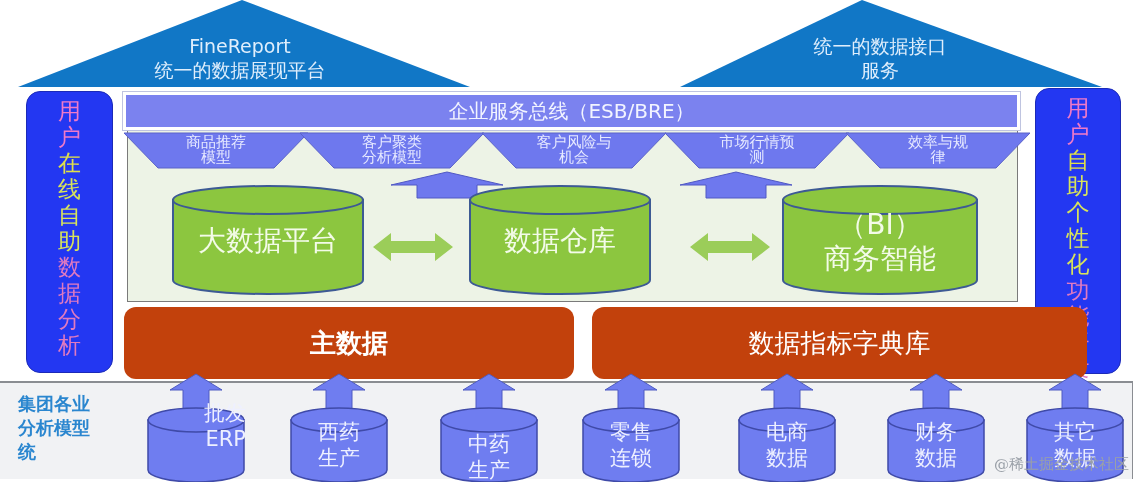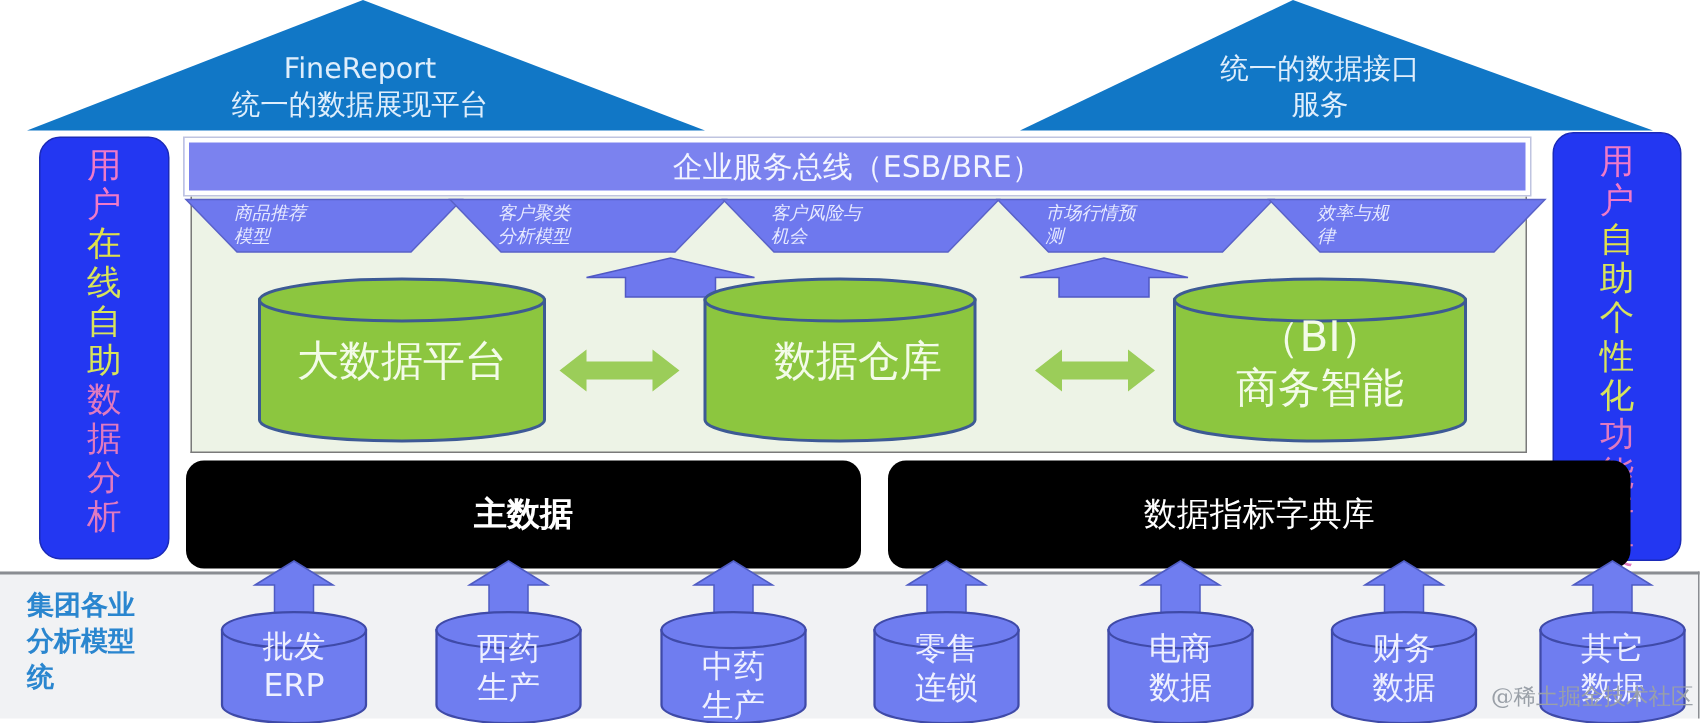--- a/index.html
+++ b/index.html
@@ -3,23 +3,23 @@
 <meta charset="utf-8">
 <style>
   html,body{margin:0;padding:0;background:#ffffff;}
   body{width:1137px;height:482px;position:relative;overflow:hidden;font-family:"DejaVu Sans","Liberation Sans",sans-serif;}
   svg.layer{position:absolute;left:0;top:0;}
   .roof-text{position:absolute;color:#dfeefc;text-align:center;font-size:19px;line-height:24px;}
   .side-panel{position:absolute;background:#2337f2;border-radius:14px;border:1px solid #1b2ab8;display:flex;flex-direction:column;align-items:center;justify-content:flex-start;padding-top:6px;box-sizing:border-box;}
   .side-char{font-size:23px;line-height:26px;font-weight:normal;}
   .esb{position:absolute;left:123px;top:92px;width:897px;height:38px;background:#7b82ef;border:3px solid #ffffff;box-shadow:0 0 0 1px #bfc4e0;color:#f2f4ff;font-size:20px;display:flex;align-items:center;justify-content:center;box-sizing:border-box;}
   .green-zone{position:absolute;left:127px;top:131px;width:889px;height:170px;background:#edf3e6;border:1px solid #7a7a7a;border-top:none;}
-  .model-label{position:absolute;color:#e6e9ff;font-size:12px;line-height:15px;text-align:left;font-style:italic;}
+  .model-label{position:absolute;color:#e6e9ff;font-size:15px;line-height:15px;text-align:center;}
   .cyl-label{position:absolute;color:#f3fbe8;text-align:center;font-size:28px;line-height:34px;}
-  .bar{position:absolute;top:307px;height:72px;background:#000000;border-radius:12px;color:#ffffff;display:flex;align-items:center;justify-content:center;font-size:22px;}
+  .bar{position:absolute;top:307px;height:72px;background:#c2410c;border-radius:12px;color:#ffffff;display:flex;align-items:center;justify-content:center;font-size:26px;}
   .bottom-zone{position:absolute;left:0;top:381px;width:1132px;height:96px;background:#f1f2f4;border-top:2px solid #8a8d92;border-right:1px solid #8a8d92;}
   .group-label{position:absolute;left:18px;top:392px;color:#2a86cf;font-size:18px;line-height:24px;font-weight:bold;}
   .src-label{position:absolute;color:#eef0ff;text-align:center;font-size:21px;line-height:26px;}
   .watermark{position:absolute;right:8px;bottom:8px;color:#9aa0a8;font-family:"DejaVu Serif",serif;font-size:15px;}
 </style>
 </head>
 <body>
 
 <svg class="layer" width="1137" height="482">
   <polygon points="18,87 242,0 470,87" fill="#1177c6"></polygon>
@@ -104,21 +104,21 @@
     </div>
     <div class="model-label" style="left:878px;top:135px;width:120px;">
       <div>效率与规</div>
       <div>律</div>
     </div>
   </div>
 <div id="platform-labels">
     <div class="cyl-label" style="left:173px;top:224px;width:190px;">
       <div>大数据平台</div>
     </div>
-    <div class="cyl-label" style="left:470px;top:224px;width:180px;padding-left:12px;">
+    <div class="cyl-label" style="left:470px;top:224px;width:180px;">
       <div>数据仓库</div>
     </div>
     <div class="cyl-label" style="left:783px;top:208px;width:194px;">
       <div>（BI）</div>
       <div>商务智能</div>
     </div>
   </div>
 
 <div class="bar" style="left:124px;width:450px;font-weight:bold;">
   <span>主数据</span>
@@ -151,21 +151,21 @@
     <path d="M739,420 L739,470 A48,12 0 0 0 835,470 L835,420 Z" fill="#6f7df0" stroke="#3f4aa8" stroke-width="1.5"></path>
     <ellipse cx="787" cy="420" rx="48" ry="12" fill="#6f7df0" stroke="#3f4aa8" stroke-width="1.5"></ellipse>
     <polygon points="910,390 936,374 962,390 949,390 949,410 923,410 923,390" fill="#6f7df0" stroke="#4e5bc2" stroke-width="1"></polygon>
     <path d="M888,420 L888,470 A48,12 0 0 0 984,470 L984,420 Z" fill="#6f7df0" stroke="#3f4aa8" stroke-width="1.5"></path>
     <ellipse cx="936" cy="420" rx="48" ry="12" fill="#6f7df0" stroke="#3f4aa8" stroke-width="1.5"></ellipse>
     <polygon points="1049,390 1075,374 1101,390 1088,390 1088,410 1062,410 1062,390" fill="#6f7df0" stroke="#4e5bc2" stroke-width="1"></polygon>
     <path d="M1027,420 L1027,470 A48,12 0 0 0 1123,470 L1123,420 Z" fill="#6f7df0" stroke="#3f4aa8" stroke-width="1.5"></path>
     <ellipse cx="1075" cy="420" rx="48" ry="12" fill="#6f7df0" stroke="#3f4aa8" stroke-width="1.5"></ellipse>
   </svg>
 <div id="source-labels">
-    <div class="src-label" style="left:146px;top:418px;width:100px;">
+    <div class="src-label" style="left:146px;top:400px;width:100px;text-align:right;">
       <div>批发</div>
       <div>ERP</div>
     </div>
     <div class="src-label" style="left:289px;top:419px;width:100px;">
       <div>西药</div>
       <div>生产</div>
     </div>
     <div class="src-label" style="left:439px;top:419px;width:100px;margin-top:12px;">
       <div>中药</div>
       <div>生产</div>

